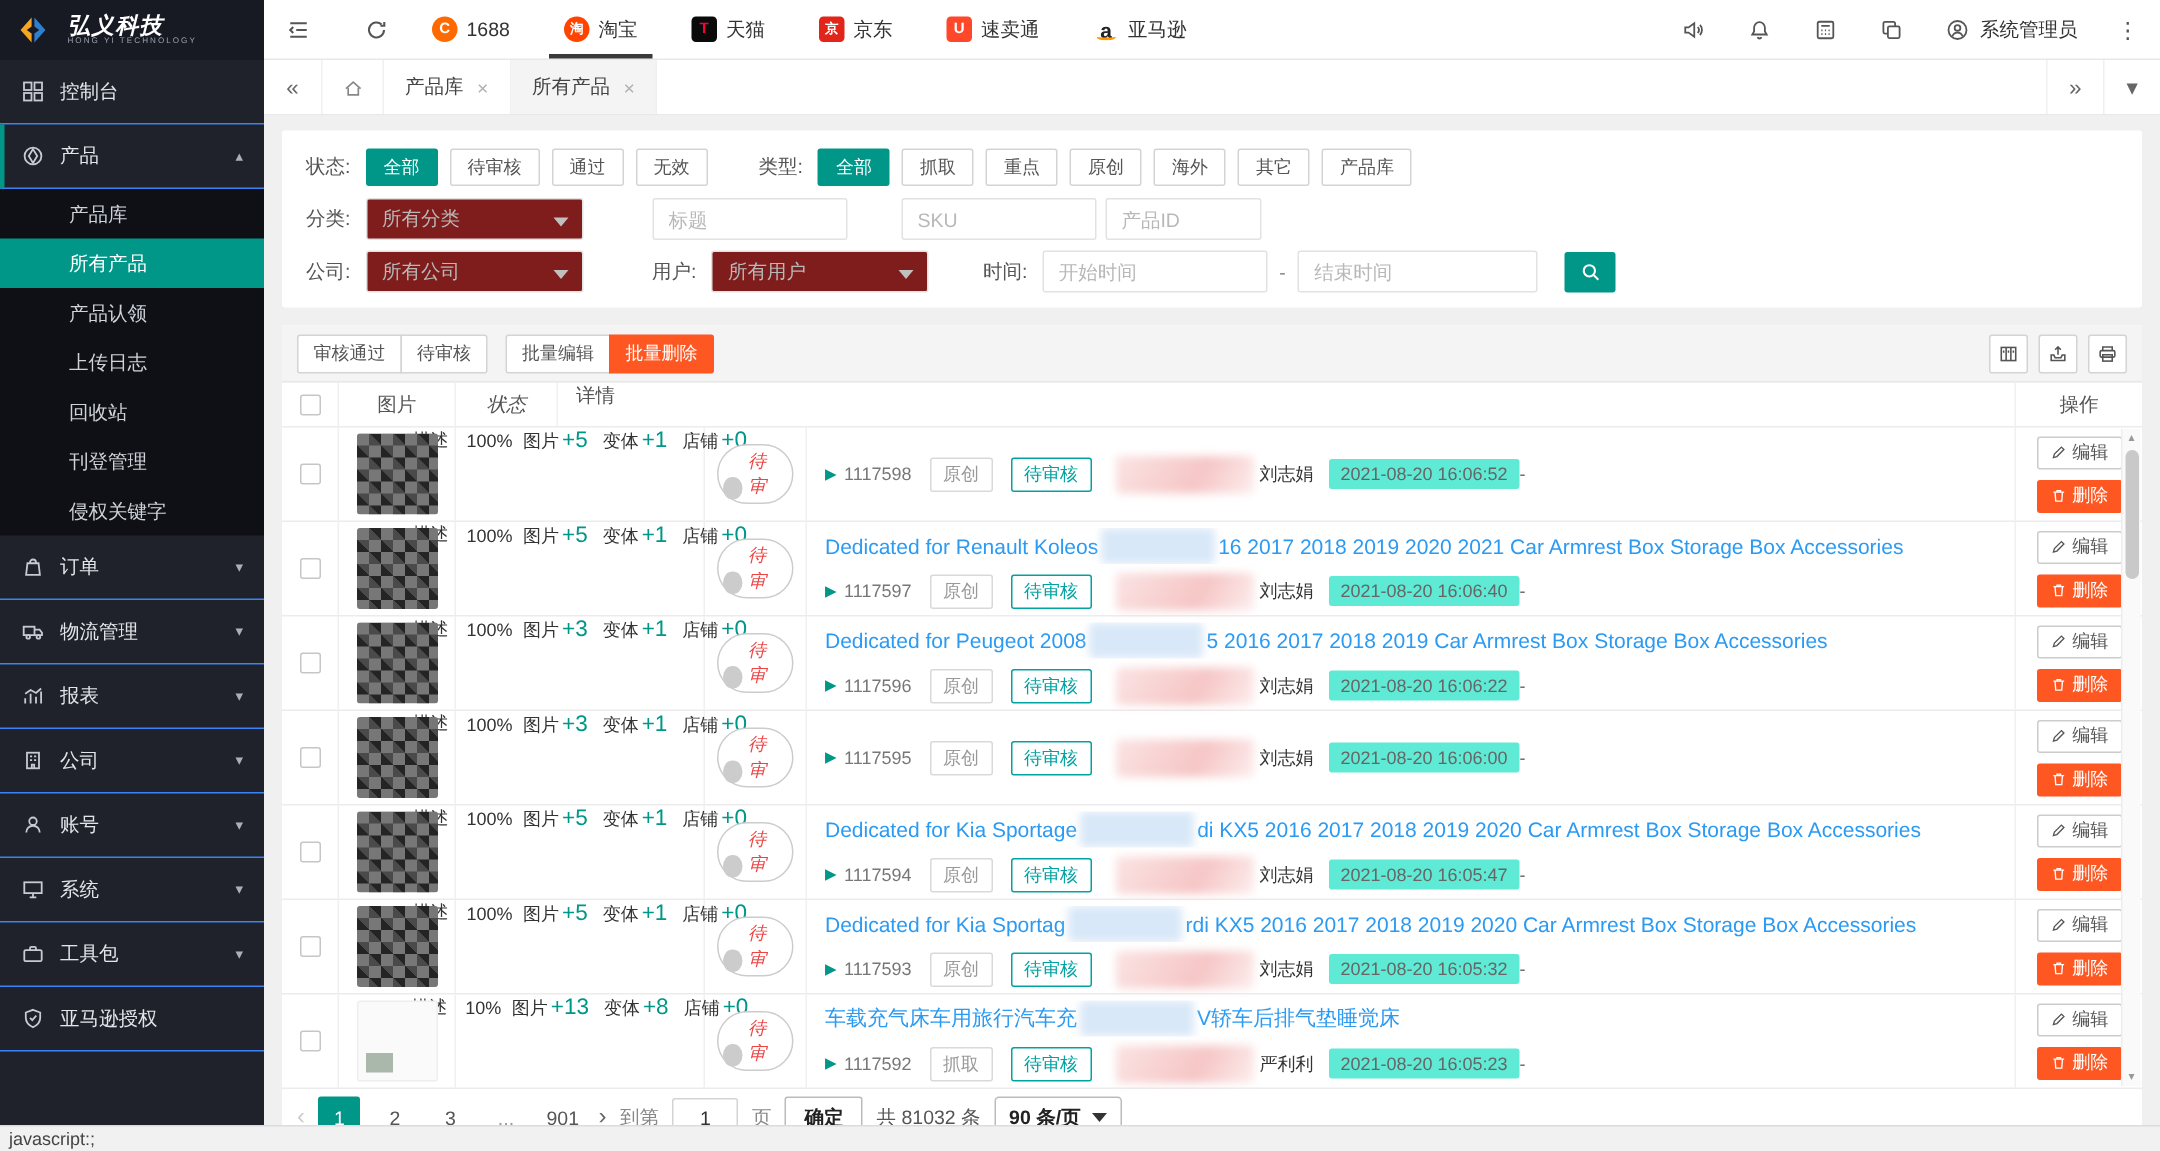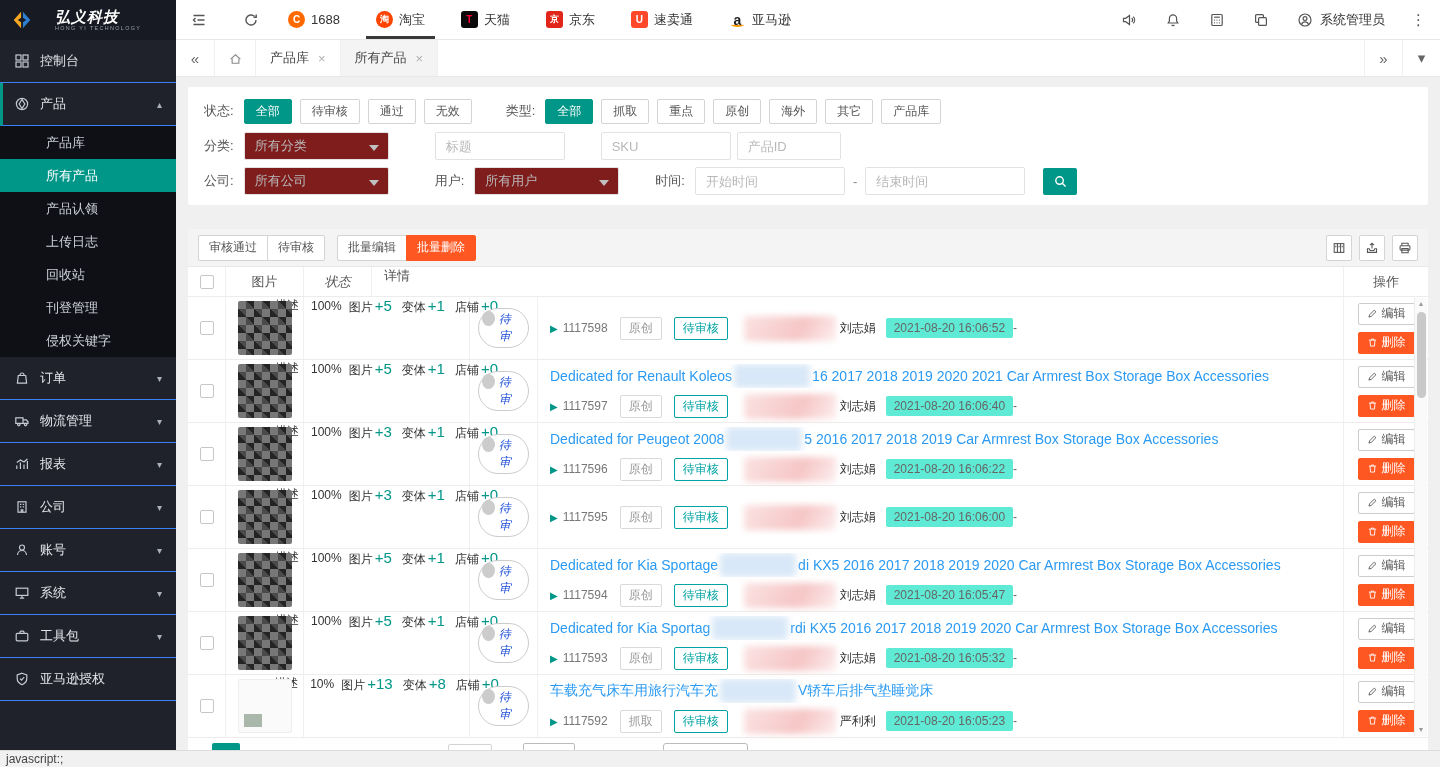--- a/index.html
+++ b/index.html
@@ -2,21 +2,21 @@
 <html><head>
 <meta charset="utf-8">
 <style>
   * { margin:0; padding:0; box-sizing:border-box; }
   html,body { width:1440px; height:767px; overflow:hidden; background:#f0f0f0;
     font-family:"Liberation Sans","DejaVu Sans",sans-serif; font-size:13px; color:#333; }
   .app { display:flex; width:100%; height:100%; }
 
   
   .sidebar { width:176px; background:#1f222b; height:100%; flex:0 0 176px; overflow:hidden; }
-  .logo { height:40px; background:#171a22; display:flex; align-items:center; padding:0 10px; gap:21px; }
+  .logo { height:40px; background:#171a22; display:flex; align-items:center; padding:0 10px; gap:11px; }
   .logo-title { color:#fff; font-family:"DejaVu Serif",serif; font-style:italic; font-weight:bold; font-size:15px; letter-spacing:1px; line-height:15px; }
   .logo-sub { color:#9aa0ab; font-size:6px; letter-spacing:1.5px; transform:scale(.9); transform-origin:left; }
   .nav-item { height:43px; display:flex; align-items:center; padding:0 14px; color:#e3e5ea; font-size:13px;
     border-bottom:1px solid #3b82f6; cursor:pointer; position:relative; }
   .nav-item .nav-ico { width:16px; height:16px; margin-right:10px; color:#c6cad3; display:inline-flex; }
   .nav-item .caret { margin-left:auto; color:#aab0bb; font-size:10px; }
   .nav-item.group-open { border-left:3px solid #009688; padding-left:11px; }
   .submenu { background:#0e1016; }
   .sub-item { height:33px; display:flex; align-items:center; padding-left:46px; color:#ced2d9; font-size:13px; cursor:pointer; }
   .sub-item.active { background:#009688; color:#fff; }
@@ -50,21 +50,21 @@
   .tab-home { width:42px; height:100%; display:flex; align-items:center; justify-content:center; color:#888; border-left:1px solid #f0f0f0; border-right:1px solid #f0f0f0; cursor:pointer; }
   .tab { height:100%; display:flex; align-items:center; padding:0 14px; gap:9px; font-size:13px; color:#444; border-right:1px solid #f0f0f0; cursor:pointer; background:#fff; }
   .tab.active { background:#f4f4f4; }
   .tab-close { color:#b0b0b0; font-size:13px; cursor:pointer; }
   .tabbar-right { margin-left:auto; display:flex; height:100%; }
   .tabbar-right .tab-ctrl { border-left:1px solid #f0f0f0; }
 
   
   .content { flex:1; background:#f0f0f0; padding:10px 12px 6px 12px; overflow:hidden; }
   .card { background:#fff; border-radius:2px; }
-  .filter-card { padding:10px 16px 8px 16px; margin-bottom:24px; }
+  .filter-card { padding:10px 16px 8px 16px; margin-bottom:12px; }
   .frow { display:flex; align-items:center; height:28px; margin-bottom:7px; }
   .flabel { color:#555; margin-right:10px; white-space:nowrap; }
   .fbtn { height:25px; padding:0 11px; font-size:12px; border:1px solid #d4d4d4; background:#fff; color:#555; border-radius:2px; margin-right:8px; cursor:pointer; }
   .fbtn.active { background:#009688; border-color:#009688; color:#fff; }
   .ml26 { margin-left:26px; } .ml46 { margin-left:46px; } .ml36 { margin-left:36px; } .ml6 { margin-left:6px; }
   .fsel { height:28px; border:1px solid #e2e2e2; border-radius:2px; display:flex; align-items:center; padding:0 10px; color:#b8b8b8; position:relative; cursor:pointer; background:#7f1d1d; }
   .fsel .sel-caret { position:absolute; right:9px; top:12px; width:0; height:0; border-left:5px solid transparent; border-right:5px solid transparent; border-top:6px solid #c0c0c0; }
   .finput { height:28px; border:1px solid #e2e2e2; border-radius:2px; padding:0 10px; font-size:13px; color:#333; outline:none; font-family:inherit; }
   .finput::placeholder { color:#b8b8b8; }
   .w145 { width:145px; } .w130 { width:130px; } .w104 { width:104px; } .w150 { width:150px; } .w160 { width:160px; }
@@ -108,21 +108,21 @@
   .p-line1 { display:flex; align-items:center; width:100%; }
   .p-label { font-size:12px; color:#333; margin-right:6px; white-space:nowrap; }
   .pbar { flex:1; height:6px; background:#e9e9e9; border-radius:3px; overflow:hidden; margin-right:6px; }
   .pfill { display:block; height:100%; background:#2d8cf0; border-radius:3px; }
   .ppct { font-size:12px; color:#333; }
   .p-line2 { display:flex; align-items:baseline; font-size:12px; color:#333; }
   .p-k { margin-right:2px; white-space:nowrap; }
   .p-v { color:#009688; font-size:15px; font-weight:500; margin-right:10px; }
   .p-line2 .p-v:last-child { margin-right:0; }
 
-  .status-pill { display:inline-flex; align-items:flex-start; gap:4px; border:1px solid #ccc; border-radius:999px; padding:2px 9px 2px 3px; color:#1d4ed8; font-size:12px; background:#fff; }
+  .status-pill { display:inline-flex; align-items:flex-end; gap:4px; border:1px solid #ccc; border-radius:999px; padding:2px 9px 2px 3px; color:#ef4444; font-size:12px; background:#fff; }
   .status-dot { width:15px; height:15px; border-radius:50%; background:#ccc; display:inline-block; }
 
   .col-detail { flex-direction:column; align-items:flex-start; justify-content:center; gap:6px; padding-left:12px; }
   .d-title { color:#2b9af3; font-size:14px; cursor:pointer; white-space:nowrap; overflow:hidden; max-width:100%; display:flex; align-items:center; }
   .blur { display:inline-block; vertical-align:middle; border-radius:3px; }
   .blur-t { width:76px; height:24px; background:#d9e8f8; filter:blur(3px); margin:0 2px; flex:0 0 auto; }
   .blur-p { width:92px; height:25px; background:linear-gradient(120deg,#fbe3e3,#f6c6c6 60%,#fdeeee); filter:blur(3px); margin:0 4px; }
   .d-meta { display:flex; align-items:center; font-size:12px; }
   .play { color:#009688; font-size:10px; margin-right:5px; }
   .pid { color:#777; margin-right:12px; }

